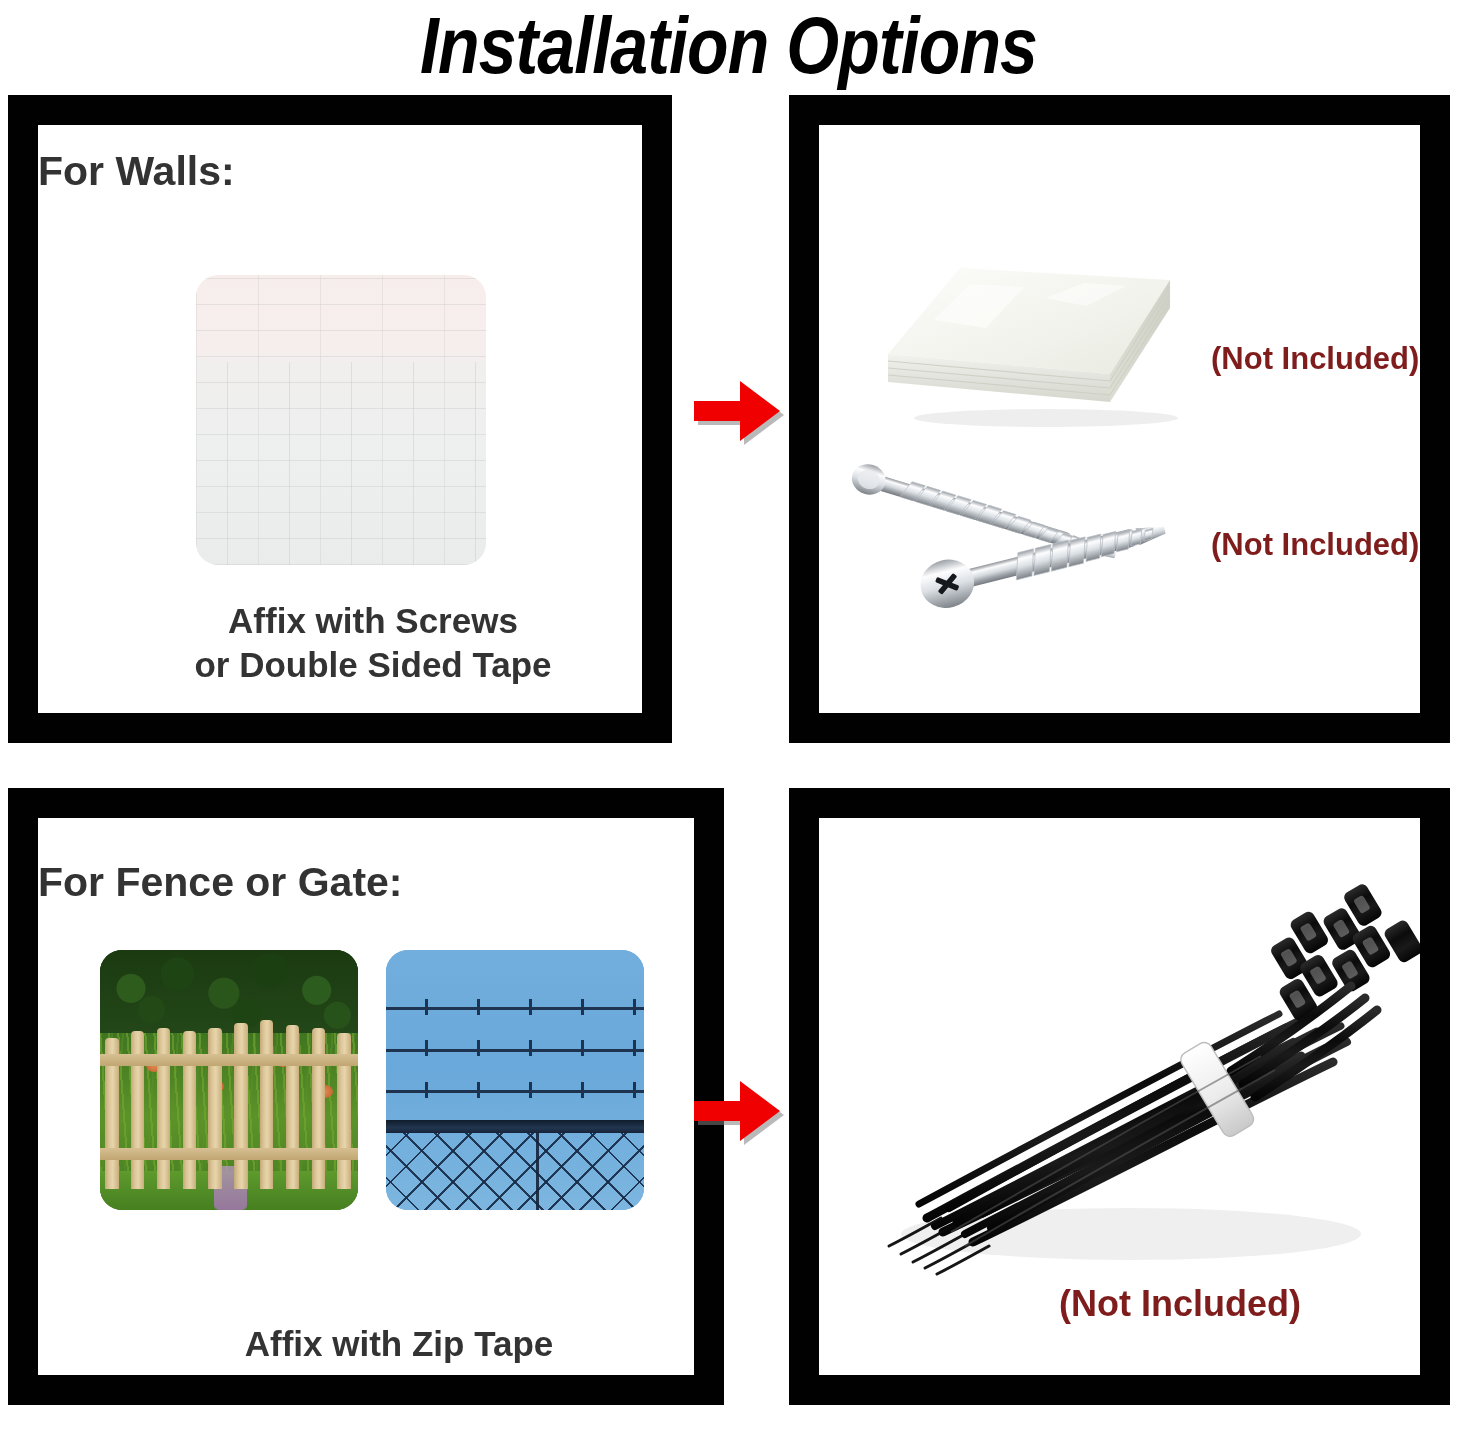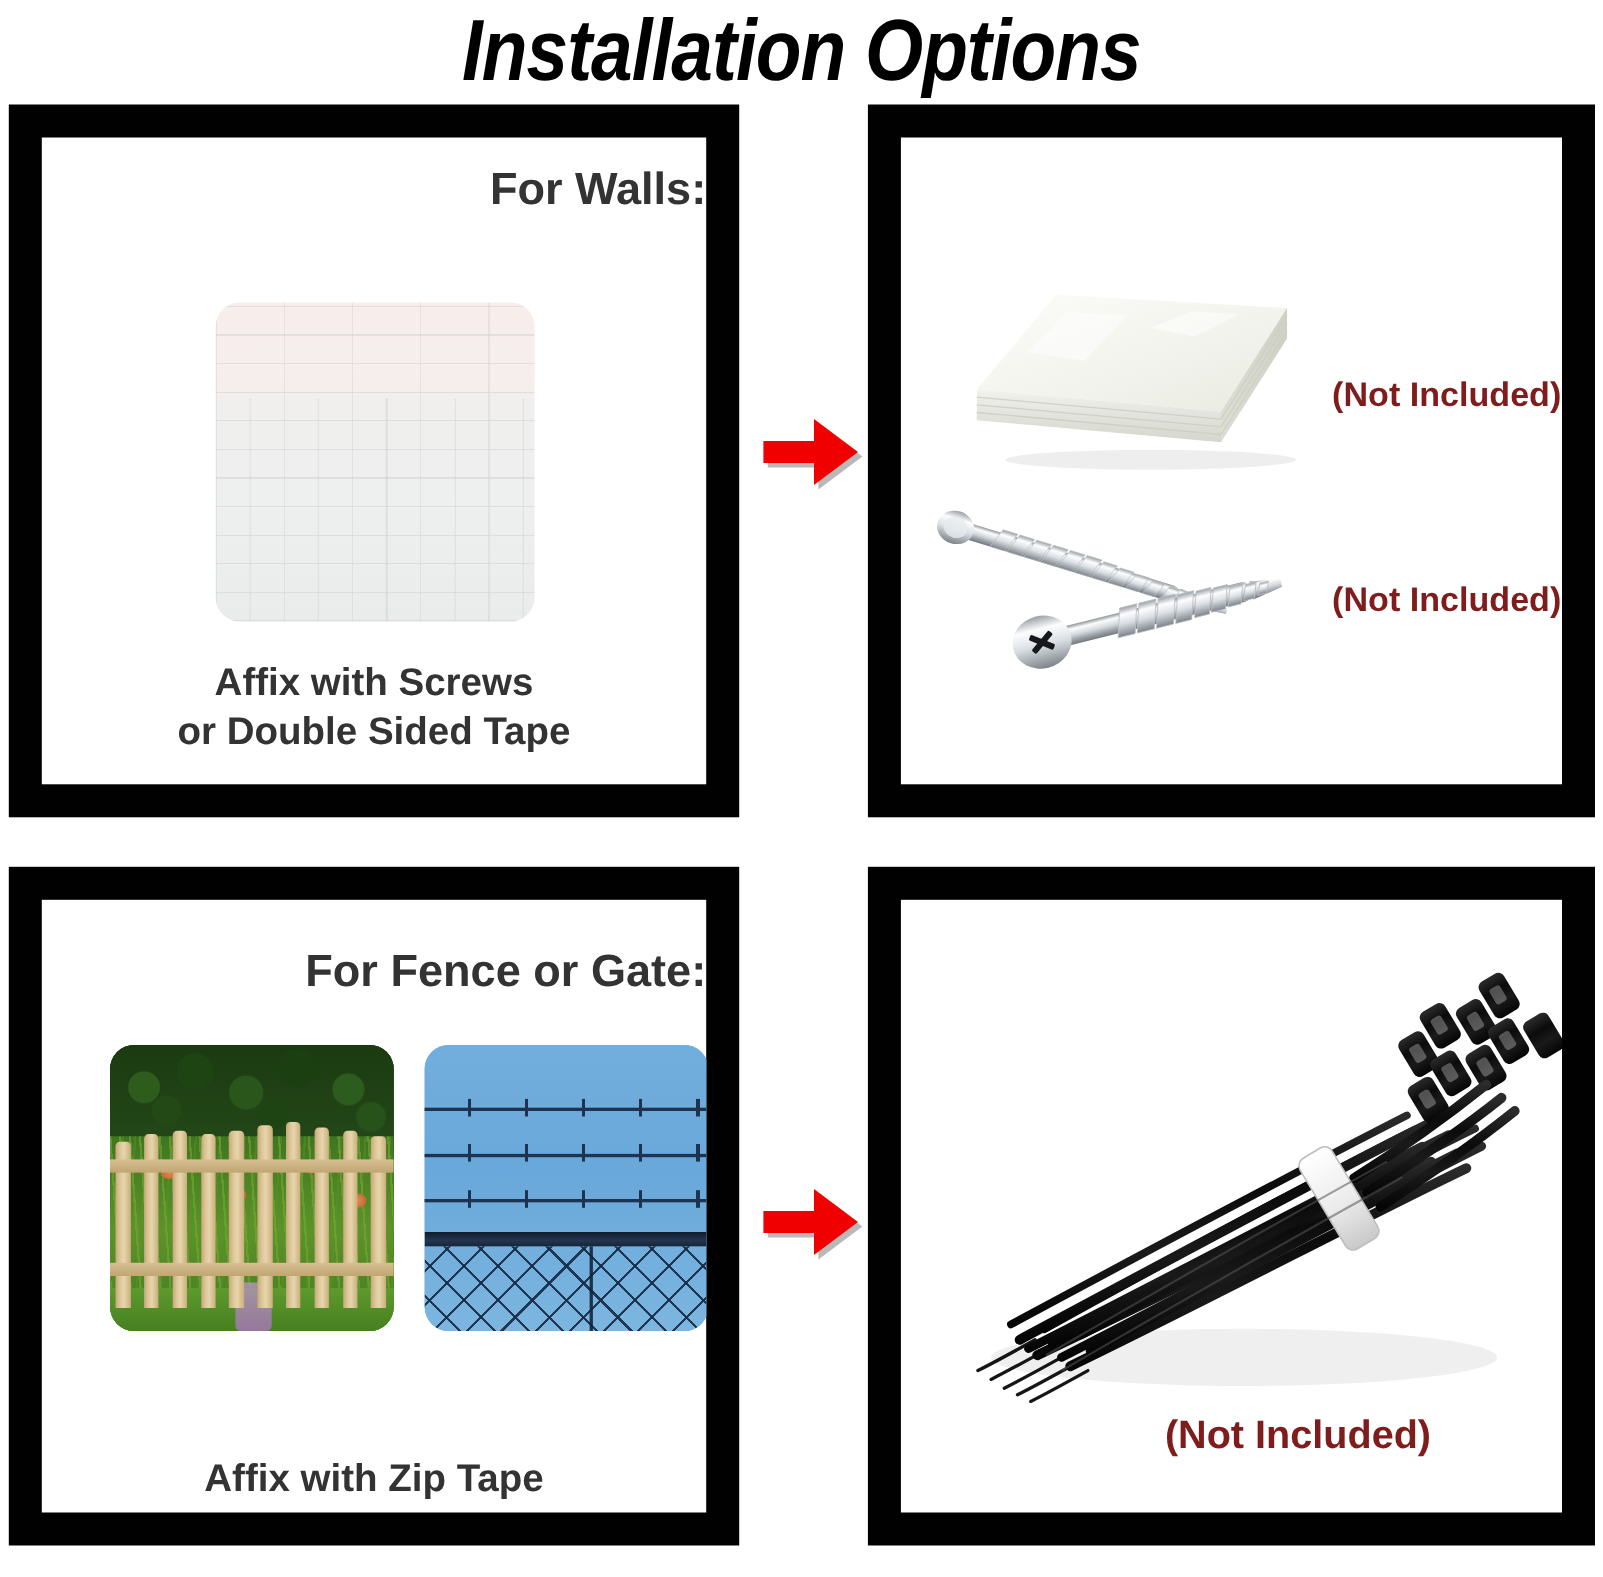--- a/index.html
+++ b/index.html
@@ -23,37 +23,38 @@
 
   
   .panel{
     position:absolute;
     background:#ffffff;
     border:30px solid #010101;
     box-sizing:border-box;
   }
   #panel-walls   {left:8px;   top:95px;  width:664px;  height:648px;}
   #panel-walls-kit{left:789px;top:95px;  width:661px;  height:648px;}
-  #panel-fence   {left:8px;   top:788px; width:664px;  height:617px;}
+  #panel-fence   {left:8px;   top:788px; width:716px;  height:617px;}
   #panel-fence-kit{left:789px;top:788px; width:661px;  height:617px;}
 
   .panel-inner{position:absolute;inset:0;overflow:hidden;}
 
   
   .panel-heading{
     position:absolute;left:0;width:100%;
-    text-align:right;
+    text-align:left;
     font-weight:bold;font-size:41px;line-height:48px;
     color:#333333;
   }
   .panel-caption{
     position:absolute;left:0;width:100%;
     text-align:center;
     font-weight:bold;font-size:35px;line-height:52px;
     color:#333333;
+    padding-left:33px;
   }
   .note-label{
     position:absolute;
     font-weight:bold;font-size:31px;line-height:36px;
     color:#7f1d1d;white-space:nowrap;
   }
 
   
   .arrow{position:absolute;width:96px;height:72px;}
   .arrow svg{display:block;width:100%;height:100%;}

